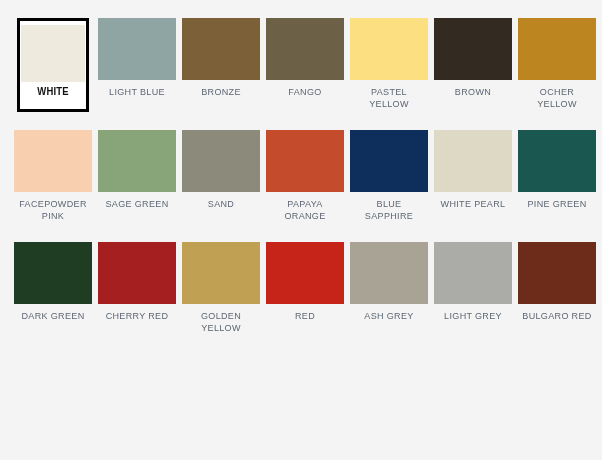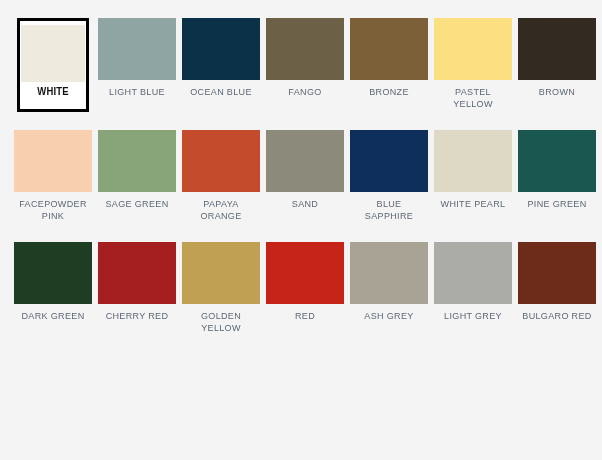--- a/index.html
+++ b/index.html
@@ -88,54 +88,54 @@
 <div id="swatch-grid">
     <div class="swatch-cell selected">
       <span class="swatch-chip" style="background: rgb(239, 234, 222);"></span>
       <span class="swatch-label">WHITE</span>
     </div>
     <div class="swatch-cell">
       <span class="swatch-chip" style="background: rgb(142, 165, 164);"></span>
       <span class="swatch-label">LIGHT BLUE</span>
     </div>
     <div class="swatch-cell">
-      <span class="swatch-chip" style="background: rgb(10, 49, 72);"></span>
-      <span class="swatch-label">OCEAN BLUE</span>
+      <span class="swatch-chip" style="background: rgb(124, 96, 55);"></span>
+      <span class="swatch-label">BRONZE</span>
     </div>
     <div class="swatch-cell">
       <span class="swatch-chip" style="background: rgb(108, 97, 70);"></span>
       <span class="swatch-label">FANGO</span>
-    </div>
-    <div class="swatch-cell">
-      <span class="swatch-chip" style="background: rgb(124, 96, 55);"></span>
-      <span class="swatch-label">BRONZE</span>
     </div>
     <div class="swatch-cell">
       <span class="swatch-chip" style="background: rgb(252, 223, 128);"></span>
       <span class="swatch-label">PASTEL YELLOW</span>
     </div>
     <div class="swatch-cell">
       <span class="swatch-chip" style="background: rgb(51, 43, 34);"></span>
       <span class="swatch-label">BROWN</span>
     </div>
     <div class="swatch-cell">
+      <span class="swatch-chip" style="background: rgb(189, 133, 32);"></span>
+      <span class="swatch-label">OCHER YELLOW</span>
+    </div>
+    <div class="swatch-cell">
       <span class="swatch-chip" style="background: rgb(248, 208, 176);"></span>
       <span class="swatch-label">FACEPOWDER PINK</span>
     </div>
     <div class="swatch-cell">
       <span class="swatch-chip" style="background: rgb(135, 165, 120);"></span>
       <span class="swatch-label">SAGE GREEN</span>
     </div>
     <div class="swatch-cell">
+      <span class="swatch-chip" style="background: rgb(140, 138, 123);"></span>
+      <span class="swatch-label">SAND</span>
+    </div>
+    <div class="swatch-cell">
       <span class="swatch-chip" style="background: rgb(196, 75, 43);"></span>
       <span class="swatch-label">PAPAYA ORANGE</span>
-    </div>
-    <div class="swatch-cell">
-      <span class="swatch-chip" style="background: rgb(140, 138, 123);"></span>
-      <span class="swatch-label">SAND</span>
     </div>
     <div class="swatch-cell">
       <span class="swatch-chip" style="background: rgb(14, 47, 92);"></span>
       <span class="swatch-label">BLUE SAPPHIRE</span>
     </div>
     <div class="swatch-cell">
       <span class="swatch-chip" style="background: rgb(222, 217, 196);"></span>
       <span class="swatch-label">WHITE PEARL</span>
     </div>
     <div class="swatch-cell">

